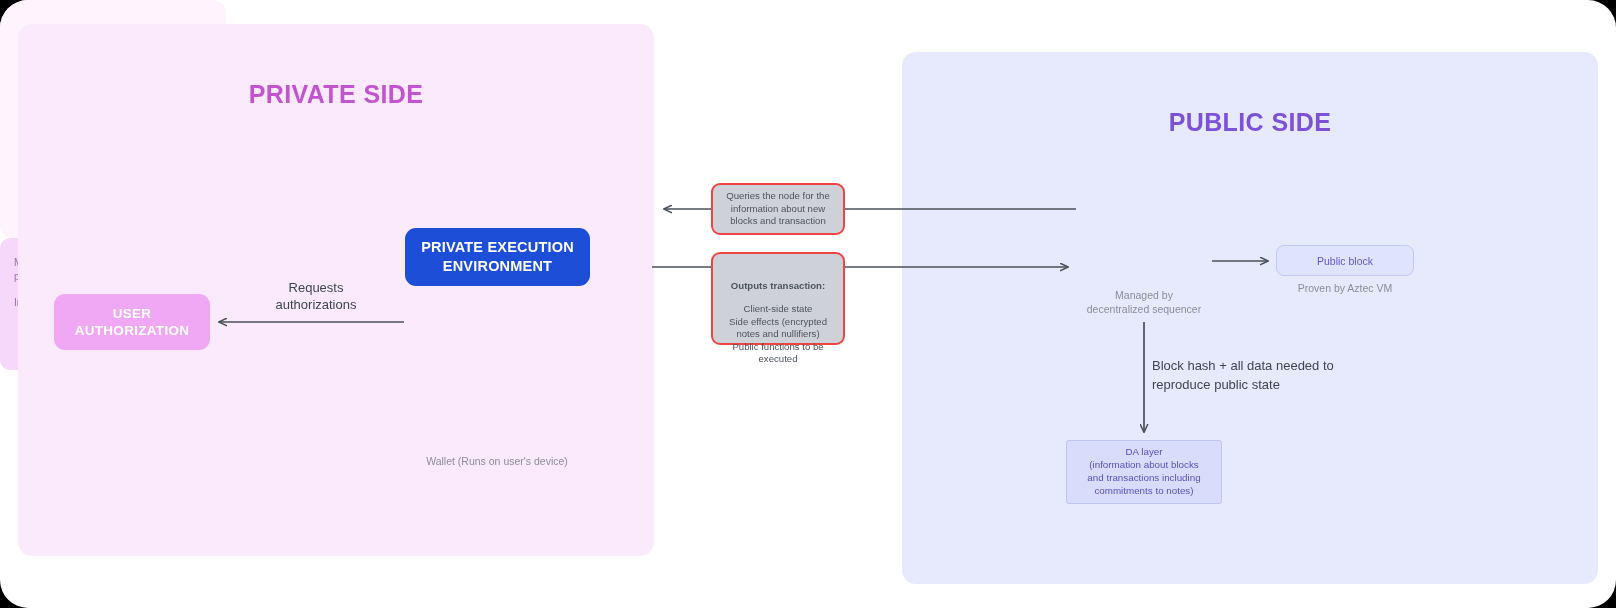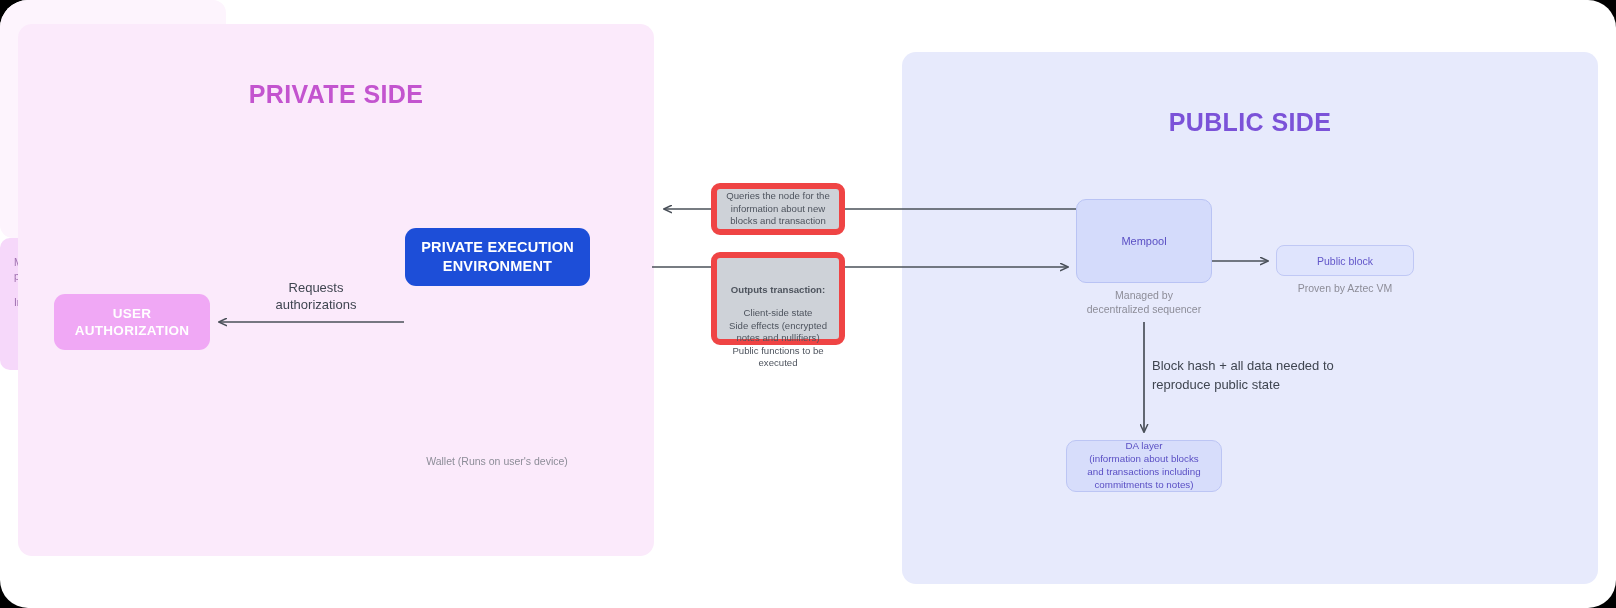--- a/index.html
+++ b/index.html
@@ -106,21 +106,21 @@
     color: #8d8d98;
     font-size: 10.5px;
     line-height: 13.5px;
   }
   #wallet-caption { left: 384px; top: 455px; width: 226px; }
 
   
   .grey-box {
     position: absolute;
     background: #ced2d8;
-    border: 6px solid #ef4444;
+    border: 2px solid #ef4444;
     border-radius: 9px;
     color: #4e545e;
     font-size: 9.6px;
     line-height: 12.4px;
     text-align: center;
     display: flex;
     align-items: center;
     justify-content: center;
     padding: 4px;
   }
@@ -150,24 +150,24 @@
     background: #dfe4fd;
     border: 1px solid #c0c8f5;
     border-radius: 8px;
     color: #6256c9;
     font-size: 10.5px;
   }
   #rollup-caption { left: 1276px; top: 282px; width: 138px; }
 
   #da-layer {
     left: 1066px; top: 440px;
-    width: 156px; height: 52px;
+    width: 156px; height: 64px;
     background: #d7ddfb;
     border: 1px solid #bcc5f4;
-    border-radius: 10px;
+    border-radius: 3px;
     color: #5a4fc4;
     font-size: 9.8px;
     line-height: 12.8px;
     padding: 0;
   }
 
   
   .arrow-label {
     position: absolute;
     color: #3f4550;
@@ -267,23 +267,20 @@
   <div class="grey-box" id="grey-outputs">
     <div class="hdr">Outputs transaction:</div>
     <div class="gap"></div>
     <div>Client-side state</div>
     <div>Side effects (encrypted</div>
     <div>notes and nullifiers)</div>
     <div>Public functions to be</div>
     <div>executed</div>
   </div>
 
-  <div class="box" id="mempool">
-    <span>Mempool</span>
-  </div>
   <div class="caption" id="mempool-caption">
     <div>Managed by</div>
     <div>decentralized sequencer</div>
   </div>
 
   <div class="box" id="rollup">
     <span>Public block</span>
   </div>
   <div class="caption" id="rollup-caption">Proven by Aztec VM</div>
 

